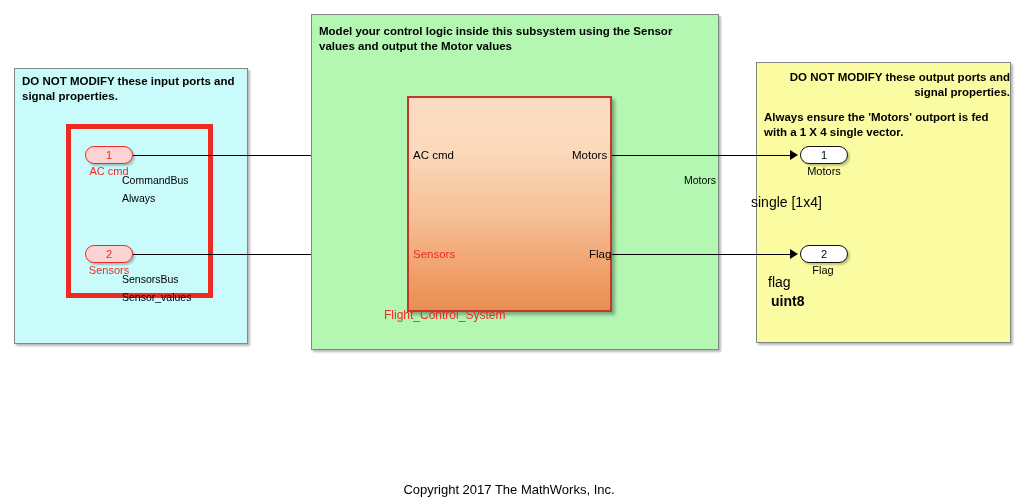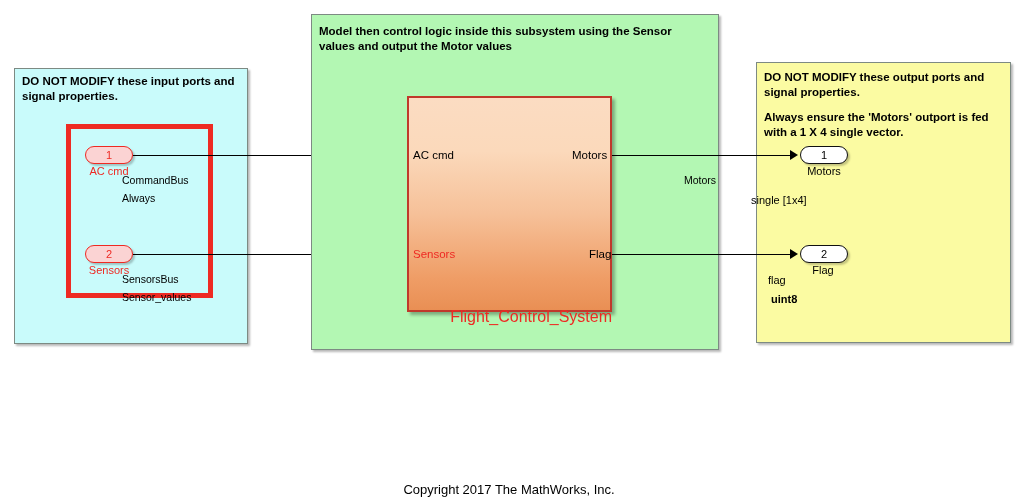--- a/index.html
+++ b/index.html
@@ -62,25 +62,25 @@
   }
   .block-port-label {
     position: absolute;
     font-size: 11.5px;
     color: #000000;
     white-space: nowrap;
   }
   .block-port-label.red { color: #ee2a23; }
   #subsystem-name {
     position: absolute;
-    left: 407px;
+    left: 384px;
     top: 308px;
     width: 205px;
-    text-align: right;
-    font-size: 16px;
+    text-align: left;
+    font-size: 12px;
     color: #ee2a23;
     white-space: nowrap;
   }
 
   
   .port {
     position: absolute;
     width: 48px;
     height: 18px;
     border-radius: 9px;
@@ -116,21 +116,21 @@
     height: 0;
     border-top: 1.4px solid #000000;
   }
   .sig-label {
     position: absolute;
     font-size: 10.5px;
     color: #000000;
     white-space: nowrap;
     margin-top: 36px;
   }
-  .sig-label.small { font-size: 11px; }
+  .sig-label.small { font-size: 14px; }
   .arrow {
     position: absolute;
     width: 0; height: 0;
     border-top: 5px solid transparent;
     border-bottom: 5px solid transparent;
     border-left: 8px solid #000000;
   }
 
   
   #model-caption {
@@ -169,32 +169,32 @@
   <div class="arrow" style="left:396px; top:150px;"></div>
 
   <div class="port inport" style="left:85px; top:245px;">2</div>
   <div class="port-name red" style="left:77px; top:264px; width:64px;">Sensors</div>
   <div class="sig-label" style="left:122px; top:237px;">SensorsBus</div>
   <div class="sig-label" style="left:122px; top:255px;">Sensor_values</div>
   <div class="sig-line" style="left:133px; top:254px; width:263px;"></div>
   <div class="arrow" style="left:396px; top:249px;"></div>
 
   <div class="panel" id="panel-logic"></div>
-  <div class="panel-text" style="left:319px; top:24px; width:396px;">Model then control logic inside this subsystem using the Sensor
+  <div class="panel-text" style="left:319px; top:24px; width:396px;">Model your control logic inside this subsystem using the Sensor
 values and output the Motor values</div>
 
   <div id="subsystem-block"></div>
   <div class="block-port-label" style="left:413px; top:149px;">AC cmd</div>
   <div class="block-port-label red" style="left:413px; top:248px;">Sensors</div>
   <div class="block-port-label" style="left:572px; top:149px;">Motors</div>
   <div class="block-port-label" style="left:589px; top:248px;">Flag</div>
   <div id="subsystem-name">Flight_Control_System</div>
 
   <div class="panel" id="panel-output"></div>
-  <div class="panel-text" style="left:764px; top:70px; width:246px;">DO NOT MODIFY these output ports and
+  <div class="panel-text" style="left:764px; top:70px; width:246px;text-align:right;">DO NOT MODIFY these output ports and
 signal properties.</div>
   <div class="panel-text" style="left:764px; top:110px; width:246px;">Always ensure the 'Motors' outport is fed
 with a 1 X 4 single vector.</div>
 
   <div class="sig-line" style="left:612px; top:155px; width:180px;"></div>
   <div class="arrow" style="left:790px; top:150px;"></div>
   <div class="sig-label" style="left:684px; top:138px;">Motors</div>
   <div class="sig-label small" style="left:751px; top:158px;">single [1x4]</div>
   <div class="port outport" style="left:800px; top:146px;">1</div>
   <div class="port-name blk" style="left:794px; top:165px; width:60px;">Motors</div>

